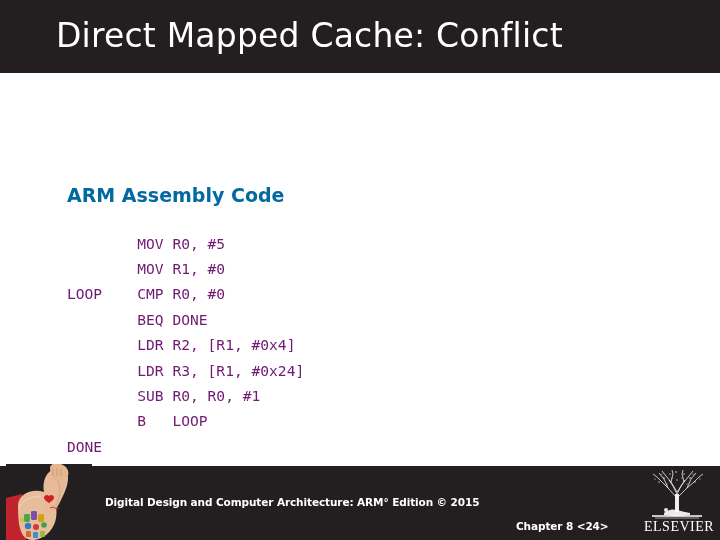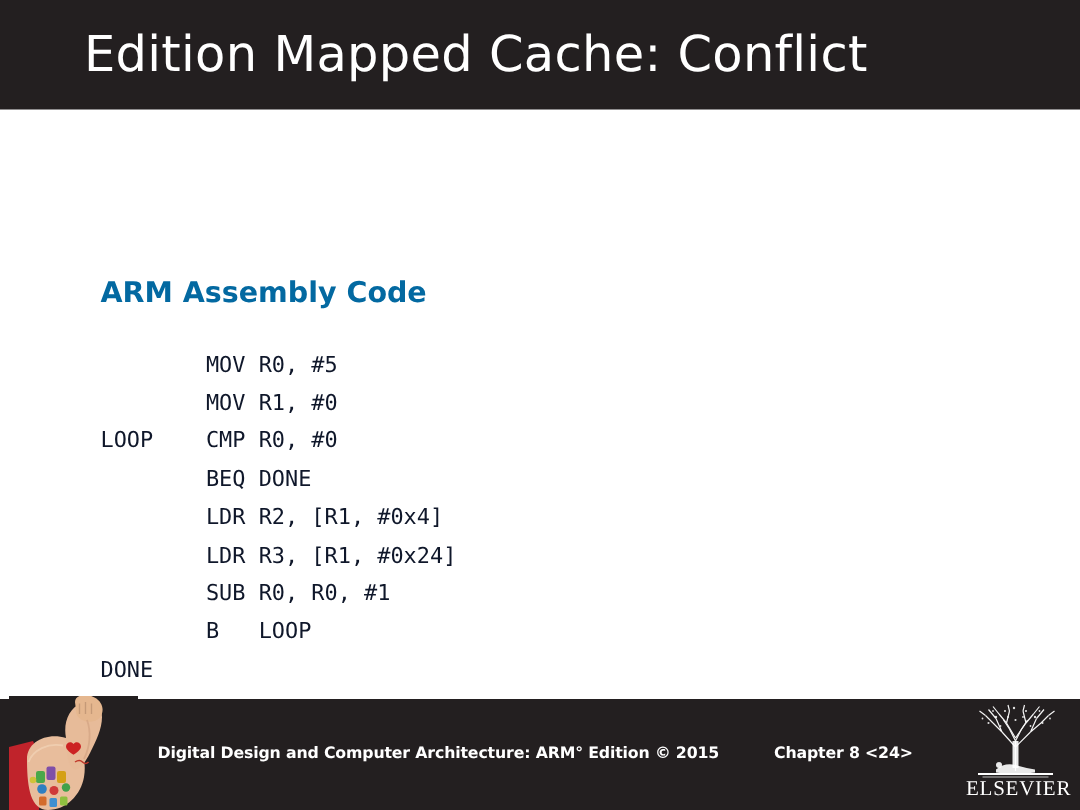--- a/index.html
+++ b/index.html
@@ -56,21 +56,21 @@
     white-space: nowrap;
   }
 
   .code-block {
     position: absolute;
     left: 67px;
     top: 216px;
     font-family: "DejaVu Sans Mono", "Liberation Mono", monospace;
     font-size: 14.6px;
     line-height: 25.4px;
-    color: #0f172a;
+    color: #701a75;
     white-space: pre;
   }
 
   .miss-rate {
     position: absolute;
     left: 396px;
     top: 353px;
     color: #8c1b1b;
     font-size: 20px;
     font-weight: bold;
@@ -94,21 +94,21 @@
     color: #ffffff;
     font-size: 10.5px;
     font-weight: bold;
     font-family: "DejaVu Sans", "Liberation Sans", sans-serif;
     letter-spacing: -0.1px;
     white-space: nowrap;
   }
   .footer-chapter {
     position: absolute;
     left: 516px;
-    top: 496px;
+    top: 520px;
     color: #ffffff;
     font-size: 10.5px;
     font-weight: bold;
     font-family: "DejaVu Sans", "Liberation Sans", sans-serif;
     letter-spacing: -0.1px;
     white-space: nowrap;
   }
 
   
   .arm-art {
@@ -139,21 +139,21 @@
     font-family: "Liberation Serif", "DejaVu Serif", serif;
     letter-spacing: 0.5px;
   }
 </style>
 </head>
 <body>
 
 <div class="slide">
 
   <div class="title-bar">
-    <div class="title-text">Edition Mapped Cache: Conflict</div>
+    <div class="title-text">Direct Mapped Cache: Conflict</div>
   </div>
 
   <div class="section-heading">ARM Assembly Code</div>
 
   <pre class="code-block">        MOV R0, #5
         MOV R1, #0
 LOOP    CMP R0, #0
         BEQ DONE
         LDR R2, [R1, #0x4]
         LDR R3, [R1, #0x24]

